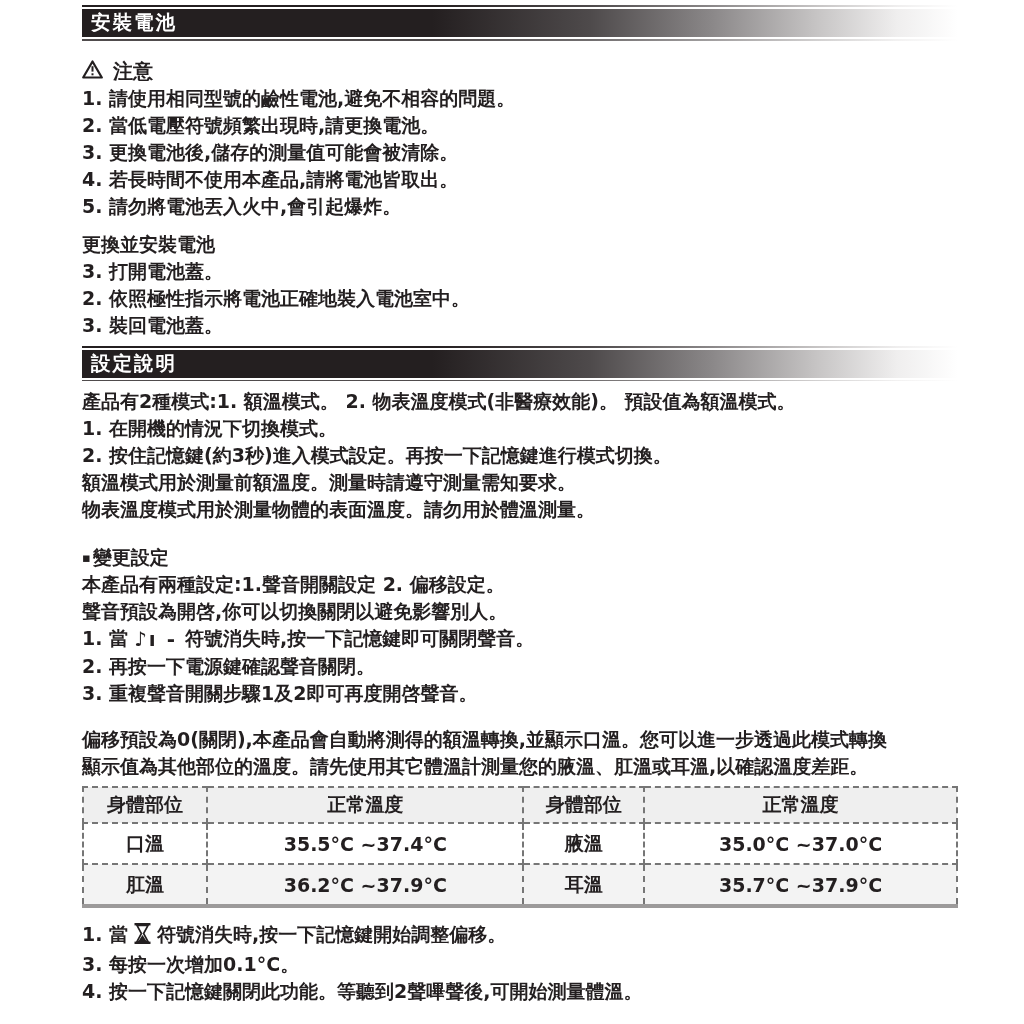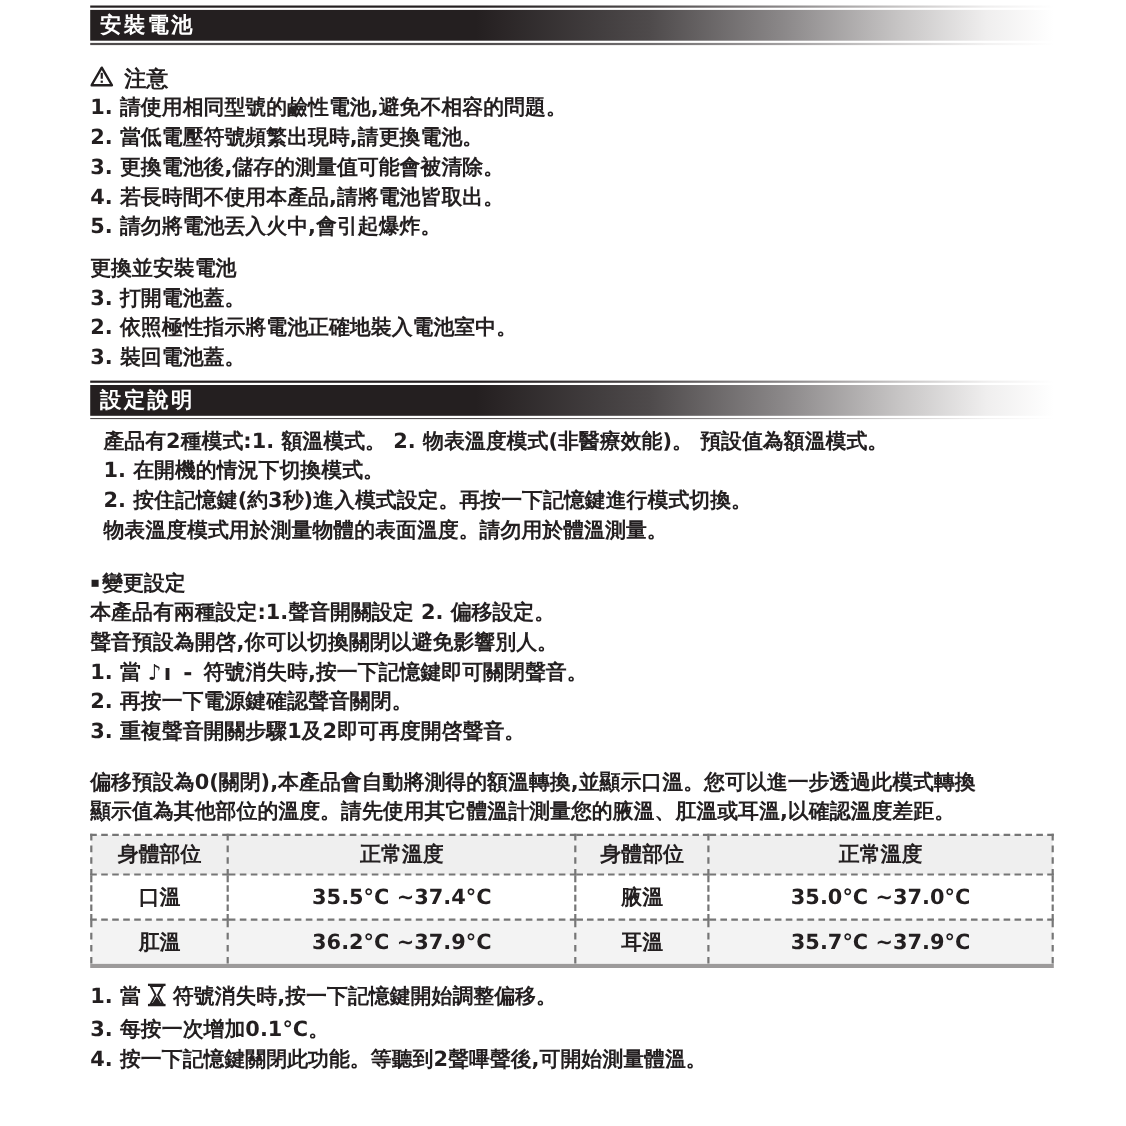--- a/index.html
+++ b/index.html
@@ -24,21 +24,21 @@
     padding-left:9px;box-sizing:border-box;
   }
 
   
   .tline{font-size:19px;line-height:27px;font-weight:600;white-space:nowrap;}
   .caution-title{margin-top:17px;display:flex;align-items:center;gap:4px;}
   .caution-title .ct-label{font-size:20px;font-weight:700;}
   .block-title{font-weight:700;}
   .mt-replace{margin-top:11px;}
   .mt-bar2{margin-top:7px;}
-  .mt-modes{margin-top:7px;margin-left:12px;}
+  .mt-modes{margin-top:7px;}
   .mt-change{margin-top:21px;}
   .mt-offsetp{margin-top:19px;}
   .mt-table{margin-top:6px;}
   .mt-steps{margin-top:13px;}
 
   .change-title{display:flex;align-items:center;font-weight:700;}
   .change-title .bullet{font-size:13px;margin-right:2px;line-height:27px;}
 
   .inline-icon{display:inline-block;vertical-align:-3px;margin:0 6px;}
   .beep-glyph{
@@ -95,20 +95,21 @@
     <div class="section-bar mt-bar2">
       <div class="bar-line-top bar-grad"></div>
       <div class="bar-body bar-grad">設定說明</div>
       <div class="bar-line-bottom bar-grad"></div>
     </div>
 
     <div class="mt-modes">
       <div class="tline">產品有2種模式:1. 額溫模式。 2. 物表溫度模式(非醫療效能)。 預設值為額溫模式。</div>
       <div class="tline">1. 在開機的情況下切換模式。</div>
       <div class="tline">2. 按住記憶鍵(約3秒)進入模式設定。再按一下記憶鍵進行模式切換。</div>
+      <div class="tline">額溫模式用於測量前額溫度。測量時請遵守測量需知要求。</div>
       <div class="tline">物表溫度模式用於測量物體的表面溫度。請勿用於體溫測量。</div>
     </div>
 
     <div class="change-title tline mt-change">
       <span class="bullet">▪</span>
       <span>變更設定</span>
     </div>
     <div class="tline">本產品有兩種設定:1.聲音開關設定 2. 偏移設定。</div>
     <div class="tline">聲音預設為開啓,你可以切換關閉以避免影響別人。</div>
 

